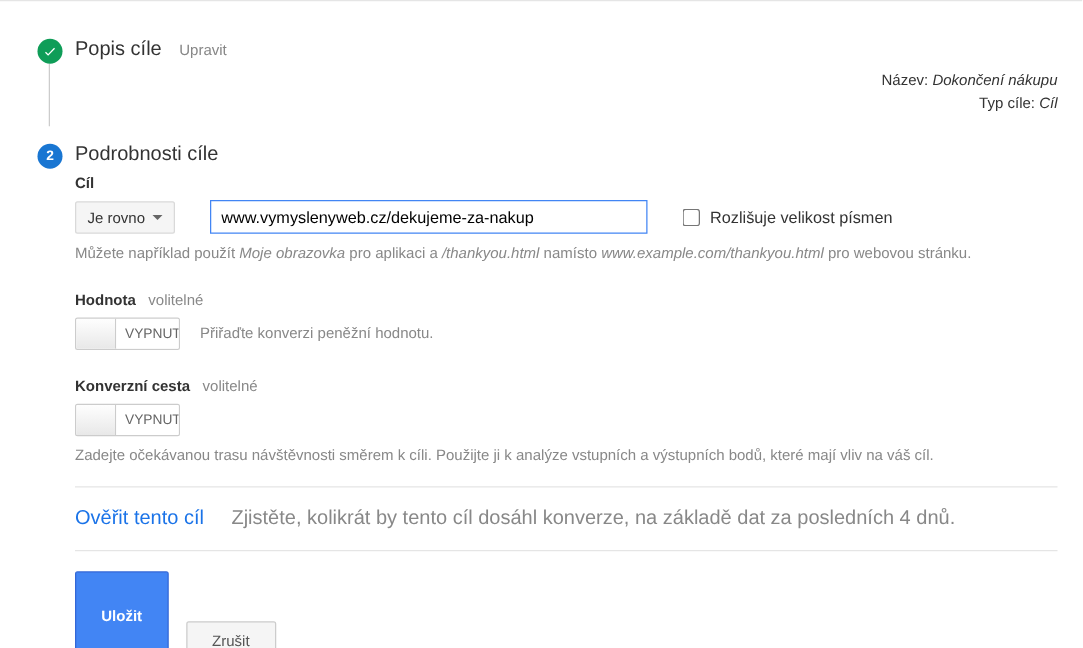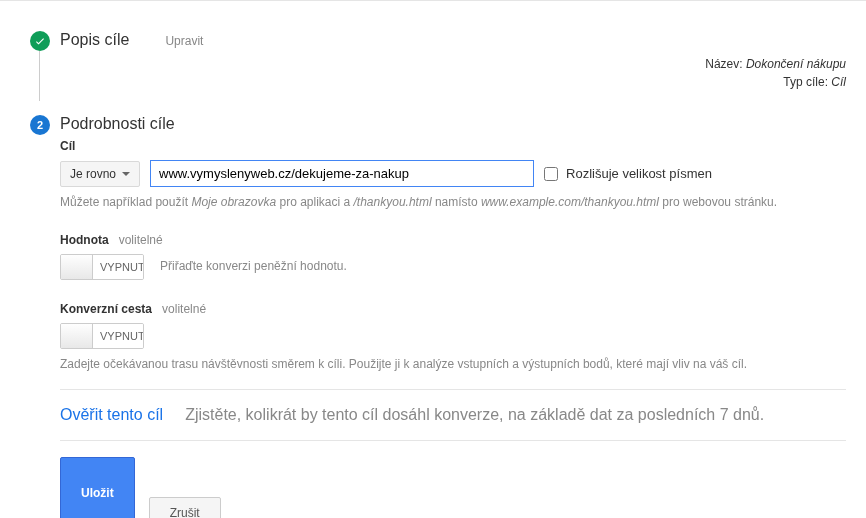--- a/index.html
+++ b/index.html
@@ -5,33 +5,33 @@
     * { box-sizing: border-box; margin: 0; padding: 0; }
     body { font-family: Arial, "Helvetica Neue", Helvetica, sans-serif; font-size: 13px; color: #333; background: #fff; width: 866px; }
     .container { padding: 30px 20px 10px 20px; border-top: 1px solid #e5e5e5; }
     .step { display: flex; position: relative; }
     .step-marker { width: 40px; flex-shrink: 0; position: relative; }
     .step-content { flex: 1; padding-bottom: 10px; }
     .step-icon { width: 20px; height: 20px; border-radius: 50%; display: flex; align-items: center; justify-content: center; font-size: 11px; color: #fff; z-index: 2; position: relative; margin-left: 10px; }
     .icon-check { background: #0f9d58; }
     .icon-number { background: #1976d2; font-weight: bold; }
     .vline { position: absolute; left: 19px; top: 20px; bottom: 0; width: 1px; background: #ccc; }
-    .step-title-row { display: flex; align-items: baseline; gap: 36px; margin-bottom: 6px; }
+    .step-title-row { display: flex; align-items: baseline; gap: 14px; margin-bottom: 6px; }
     .step-title { font-size: 16px; color: #333; }
     .step-edit { font-size: 12px; color: #878787; }
     .summary-line { font-size: 12px; color: #333; line-height: 1.5; text-align: right; }
     .summary-line .lbl { }
     .summary-line .val { font-style: italic; }
     .section { margin-bottom: 14px; }
     .section-label { font-weight: bold; font-size: 12px; color: #333; margin-bottom: 7px; display: flex; align-items: baseline; gap: 10px; }
     .optional { font-weight: normal; color: #888; font-size: 12px; }
-    .row { display: flex; align-items: center; gap: 10px; margin-bottom: 7px; }
+    .row { display: flex; align-items: center; gap: 28px; margin-bottom: 7px; }
     .dropdown-btn { border: 1px solid #d9d9d9; background: #f5f5f5; padding: 5px 9px; font-size: 12px; color: #333; cursor: pointer; border-radius: 2px; display: flex; align-items: center; gap: 6px; }
     .dropdown-caret { display: inline-block; width: 0; height: 0; border-left: 4px solid transparent; border-right: 4px solid transparent; border-top: 4px solid #666; }
-    .text-input { border: 1px solid #4285f4; padding: 5px 8px; font-size: 13px; width: 384px; outline: none; }
+    .text-input { border: 1px solid #4285f4; padding: 5px 8px; font-size: 13px; width: 350px; outline: none; }
     .checkbox-wrap { display: flex; align-items: flex-end; gap: 8px; }
     .checkbox-input { width: 14px; height: 14px; border: 1px solid #bbb; }
     .checkbox-label { font-size: 13px; color: #333; }
     .hint { font-size: 12px; color: #888; line-height: 1.4; max-width: 740px; }
     .hint .ital { font-style: italic; }
     .toggle-wrap { display: flex; align-items: center; gap: 16px; margin-bottom: 7px; }
     .toggle { display: flex; border: 1px solid #ccc; border-radius: 2px; overflow: hidden; width: 84px; }
     .toggle-handle { width: 32px; background: linear-gradient(#fefefe, #e8e8e8); border-right: 1px solid #ccc; }
     .toggle-text { flex: 1; padding: 6px 7px; font-size: 11px; color: #666; background: #fff; overflow: hidden; white-space: nowrap; }
     .divider { border-top: 1px solid #e5e5e5; margin: 16px 0; }
@@ -129,21 +129,21 @@
             <div class="toggle-text">VYPNUTO</div>
           </div>
         </div>
         <div class="hint">Zadejte očekávanou trasu návštěvnosti směrem k cíli. Použijte ji k analýze vstupních a výstupních bodů, které mají vliv na váš cíl.</div>
       </div>
 
       <div class="divider"></div>
 
       <div class="verify-row">
         <span class="verify-link">Ověřit tento cíl</span>
-        <span class="verify-text">Zjistěte, kolikrát by tento cíl dosáhl konverze, na základě dat za posledních 7 dnů.</span>
+        <span class="verify-text">Zjistěte, kolikrát by tento cíl dosáhl konverze, na základě dat za posledních 4 dnů.</span>
       </div>
 
       <div class="divider"></div>
 
       <div class="button-row">
         <button class="btn btn-primary">Uložit</button>
         <button class="btn btn-secondary">Zrušit</button>
       </div>
 
     </div>

